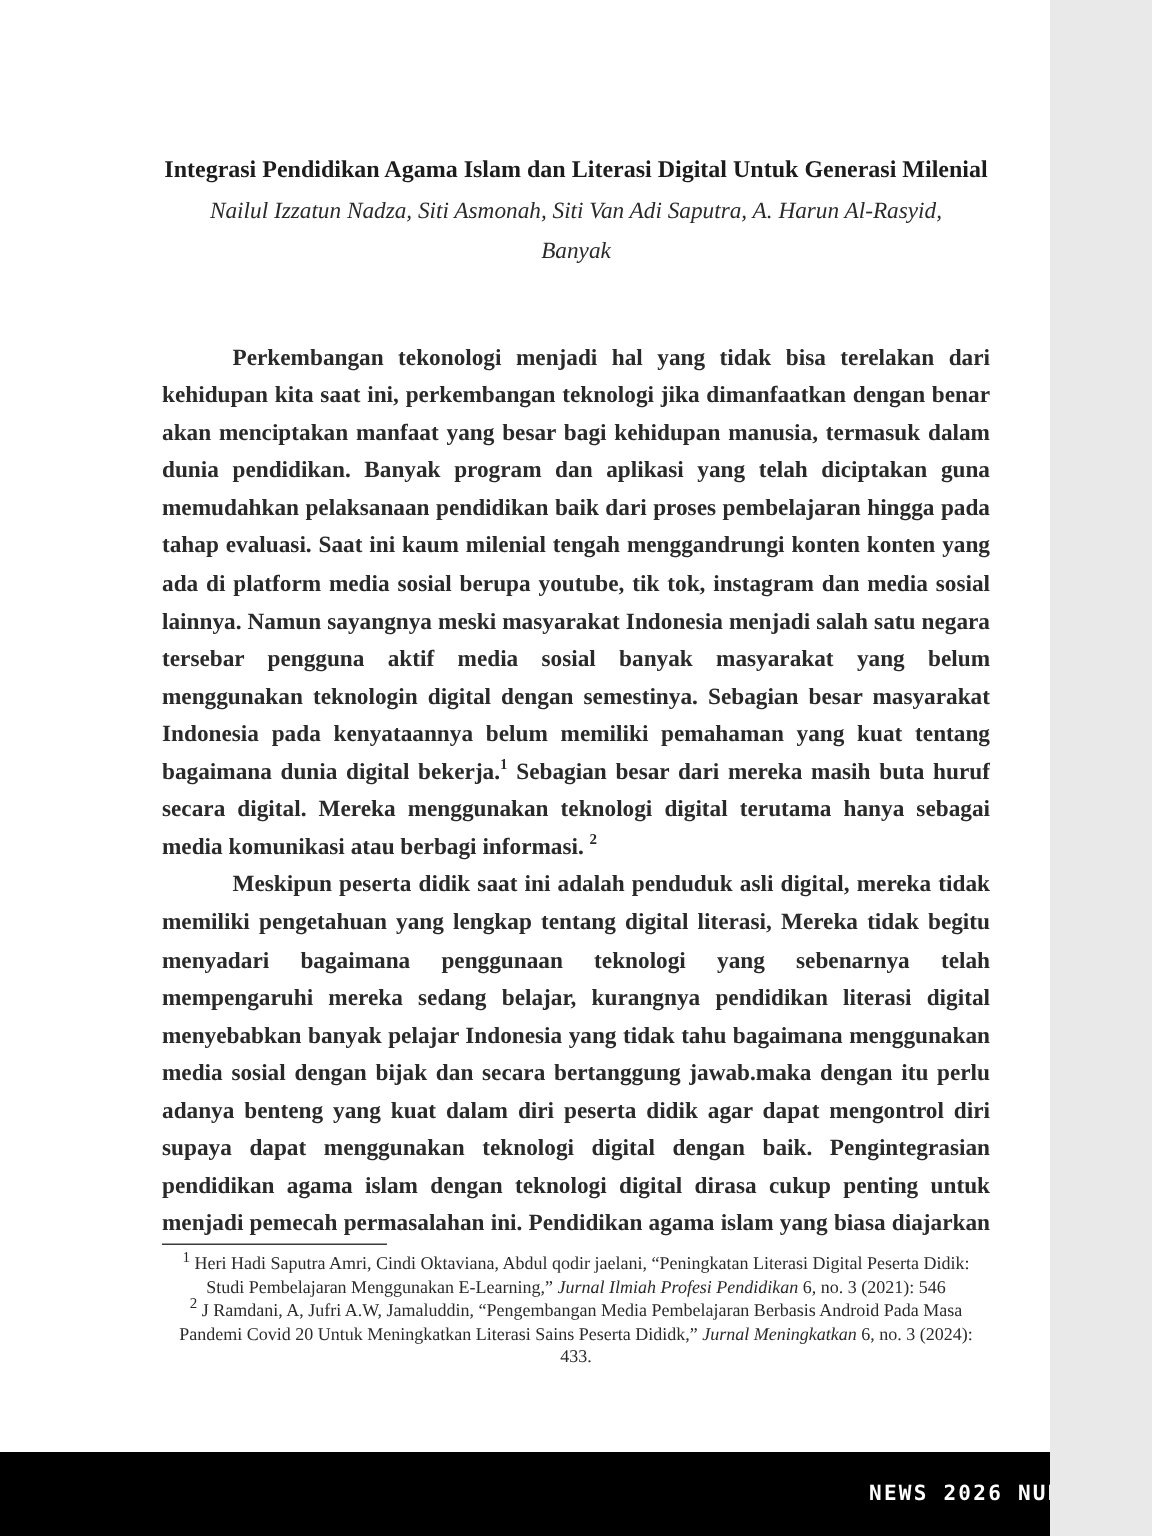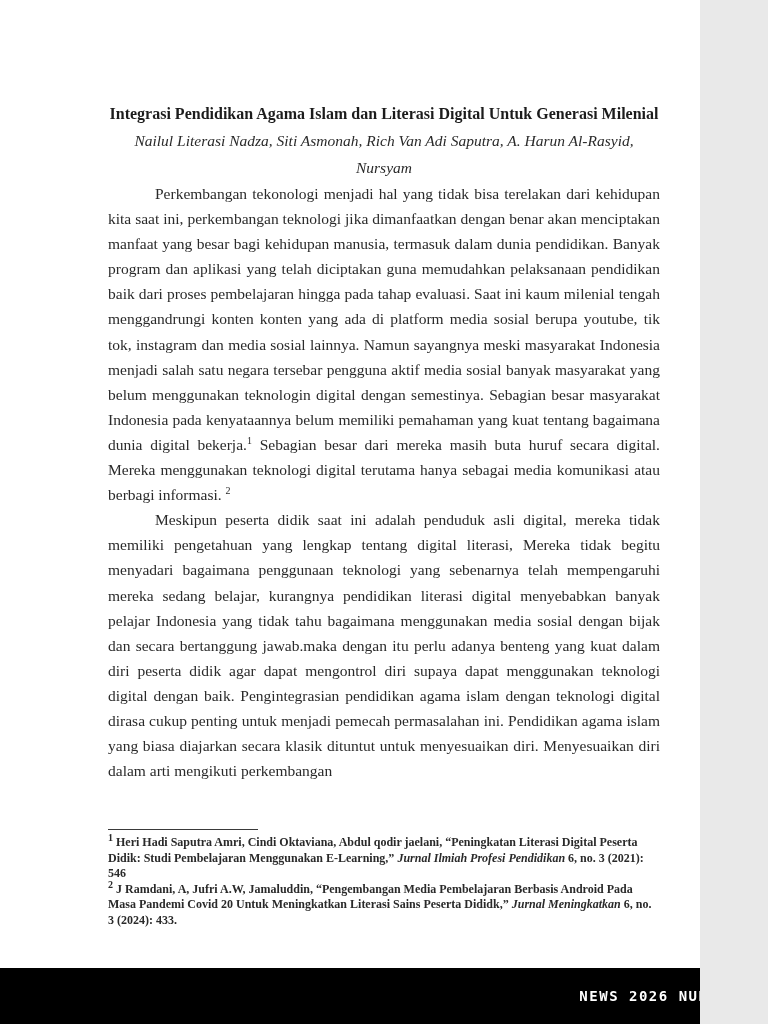--- a/index.html
+++ b/index.html
@@ -32,22 +32,24 @@
     color: var(--title-text, #1c1c1c);
   }
   .authors {
     font-style: italic;
     font-size: 15.5px;
     line-height: 27px;
     text-align: center;
     margin: 0;
   }
   .body-text {
+    margin-top: 45px;
     height: 603px;
     overflow: hidden;
+    font-weight: bold;
   }
   .para {
     margin: 0;
     font-size: 15.5px;
     line-height: 25.1px;
     text-align: justify;
     text-indent: 47px;
   }
   .para sup, .fn sup {
     font-size: 10px;
@@ -61,22 +63,21 @@
   }
   .fn-sep {
     width: 150px;
     height: 0;
     border-top: 1.5px solid #3a3a3a;
     margin-bottom: 5px;
   }
   .fn {
     font-size: 12px;
     line-height: 15.5px;
-    text-align: left;
-    font-weight: bold;
+    text-align: center;
   }
   .footer-bar {
     position: absolute;
     left: 0;
     bottom: 0;
     width: 768px;
     height: 56px;
     background: var(--footer-bg, #000000);
     display: flex;
     align-items: center;
@@ -93,22 +94,22 @@
 </head>
 <body>
 
 <div class="page">
 
   <div class="content">
 
     <h1 class="title">Integrasi Pendidikan Agama Islam dan Literasi Digital Untuk Generasi Milenial</h1>
 
     <div class="authors">
-      <div>Nailul Literasi Nadza, Siti Asmonah, Rich Van Adi Saputra, A. Harun  Al-Rasyid,</div>
-      <div>Nursyam</div>
+      <div>Nailul Izzatun Nadza, Siti Asmonah, Siti Van Adi Saputra, A. Harun  Al-Rasyid,</div>
+      <div>Banyak</div>
     </div>
 
     <div class="body-text">
       <p class="para"><span>Perkembangan tekonologi menjadi hal yang tidak bisa terelakan dari kehidupan kita saat ini, perkembangan teknologi jika dimanfaatkan dengan benar akan menciptakan manfaat yang besar bagi kehidupan manusia, termasuk dalam dunia pendidikan. Banyak program dan aplikasi yang telah diciptakan guna memudahkan pelaksanaan pendidikan baik dari proses pembelajaran hingga pada tahap evaluasi. Saat ini kaum milenial tengah menggandrungi konten konten yang ada di platform media sosial berupa youtube, tik tok, instagram dan media sosial lainnya. Namun sayangnya meski masyarakat Indonesia menjadi salah satu negara tersebar pengguna aktif media sosial banyak masyarakat yang belum menggunakan teknologin digital dengan semestinya. Sebagian besar masyarakat Indonesia pada kenyataannya belum memiliki pemahaman yang kuat tentang bagaimana dunia digital bekerja.</span><sup>1</sup><span> Sebagian besar dari mereka masih buta huruf secara digital. Mereka menggunakan teknologi digital terutama hanya sebagai media komunikasi atau berbagi informasi. </span><sup>2</sup></p>
       <p class="para">Meskipun peserta didik saat ini adalah penduduk asli digital, mereka tidak memiliki pengetahuan yang lengkap tentang digital literasi, Mereka tidak begitu menyadari bagaimana penggunaan teknologi yang sebenarnya telah mempengaruhi mereka sedang belajar, kurangnya pendidikan literasi digital menyebabkan banyak pelajar Indonesia yang tidak tahu bagaimana menggunakan media sosial dengan bijak dan secara bertanggung jawab.maka dengan itu perlu adanya benteng yang kuat dalam diri peserta didik agar dapat mengontrol diri supaya dapat menggunakan teknologi digital dengan baik. Pengintegrasian pendidikan agama islam dengan teknologi digital dirasa cukup penting untuk menjadi pemecah permasalahan ini. Pendidikan agama islam yang biasa diajarkan secara klasik dituntut untuk menyesuaikan diri. Menyesuaikan diri dalam arti mengikuti perkembangan</p>
     </div>
 
   </div>
 
   <div class="footnotes">

